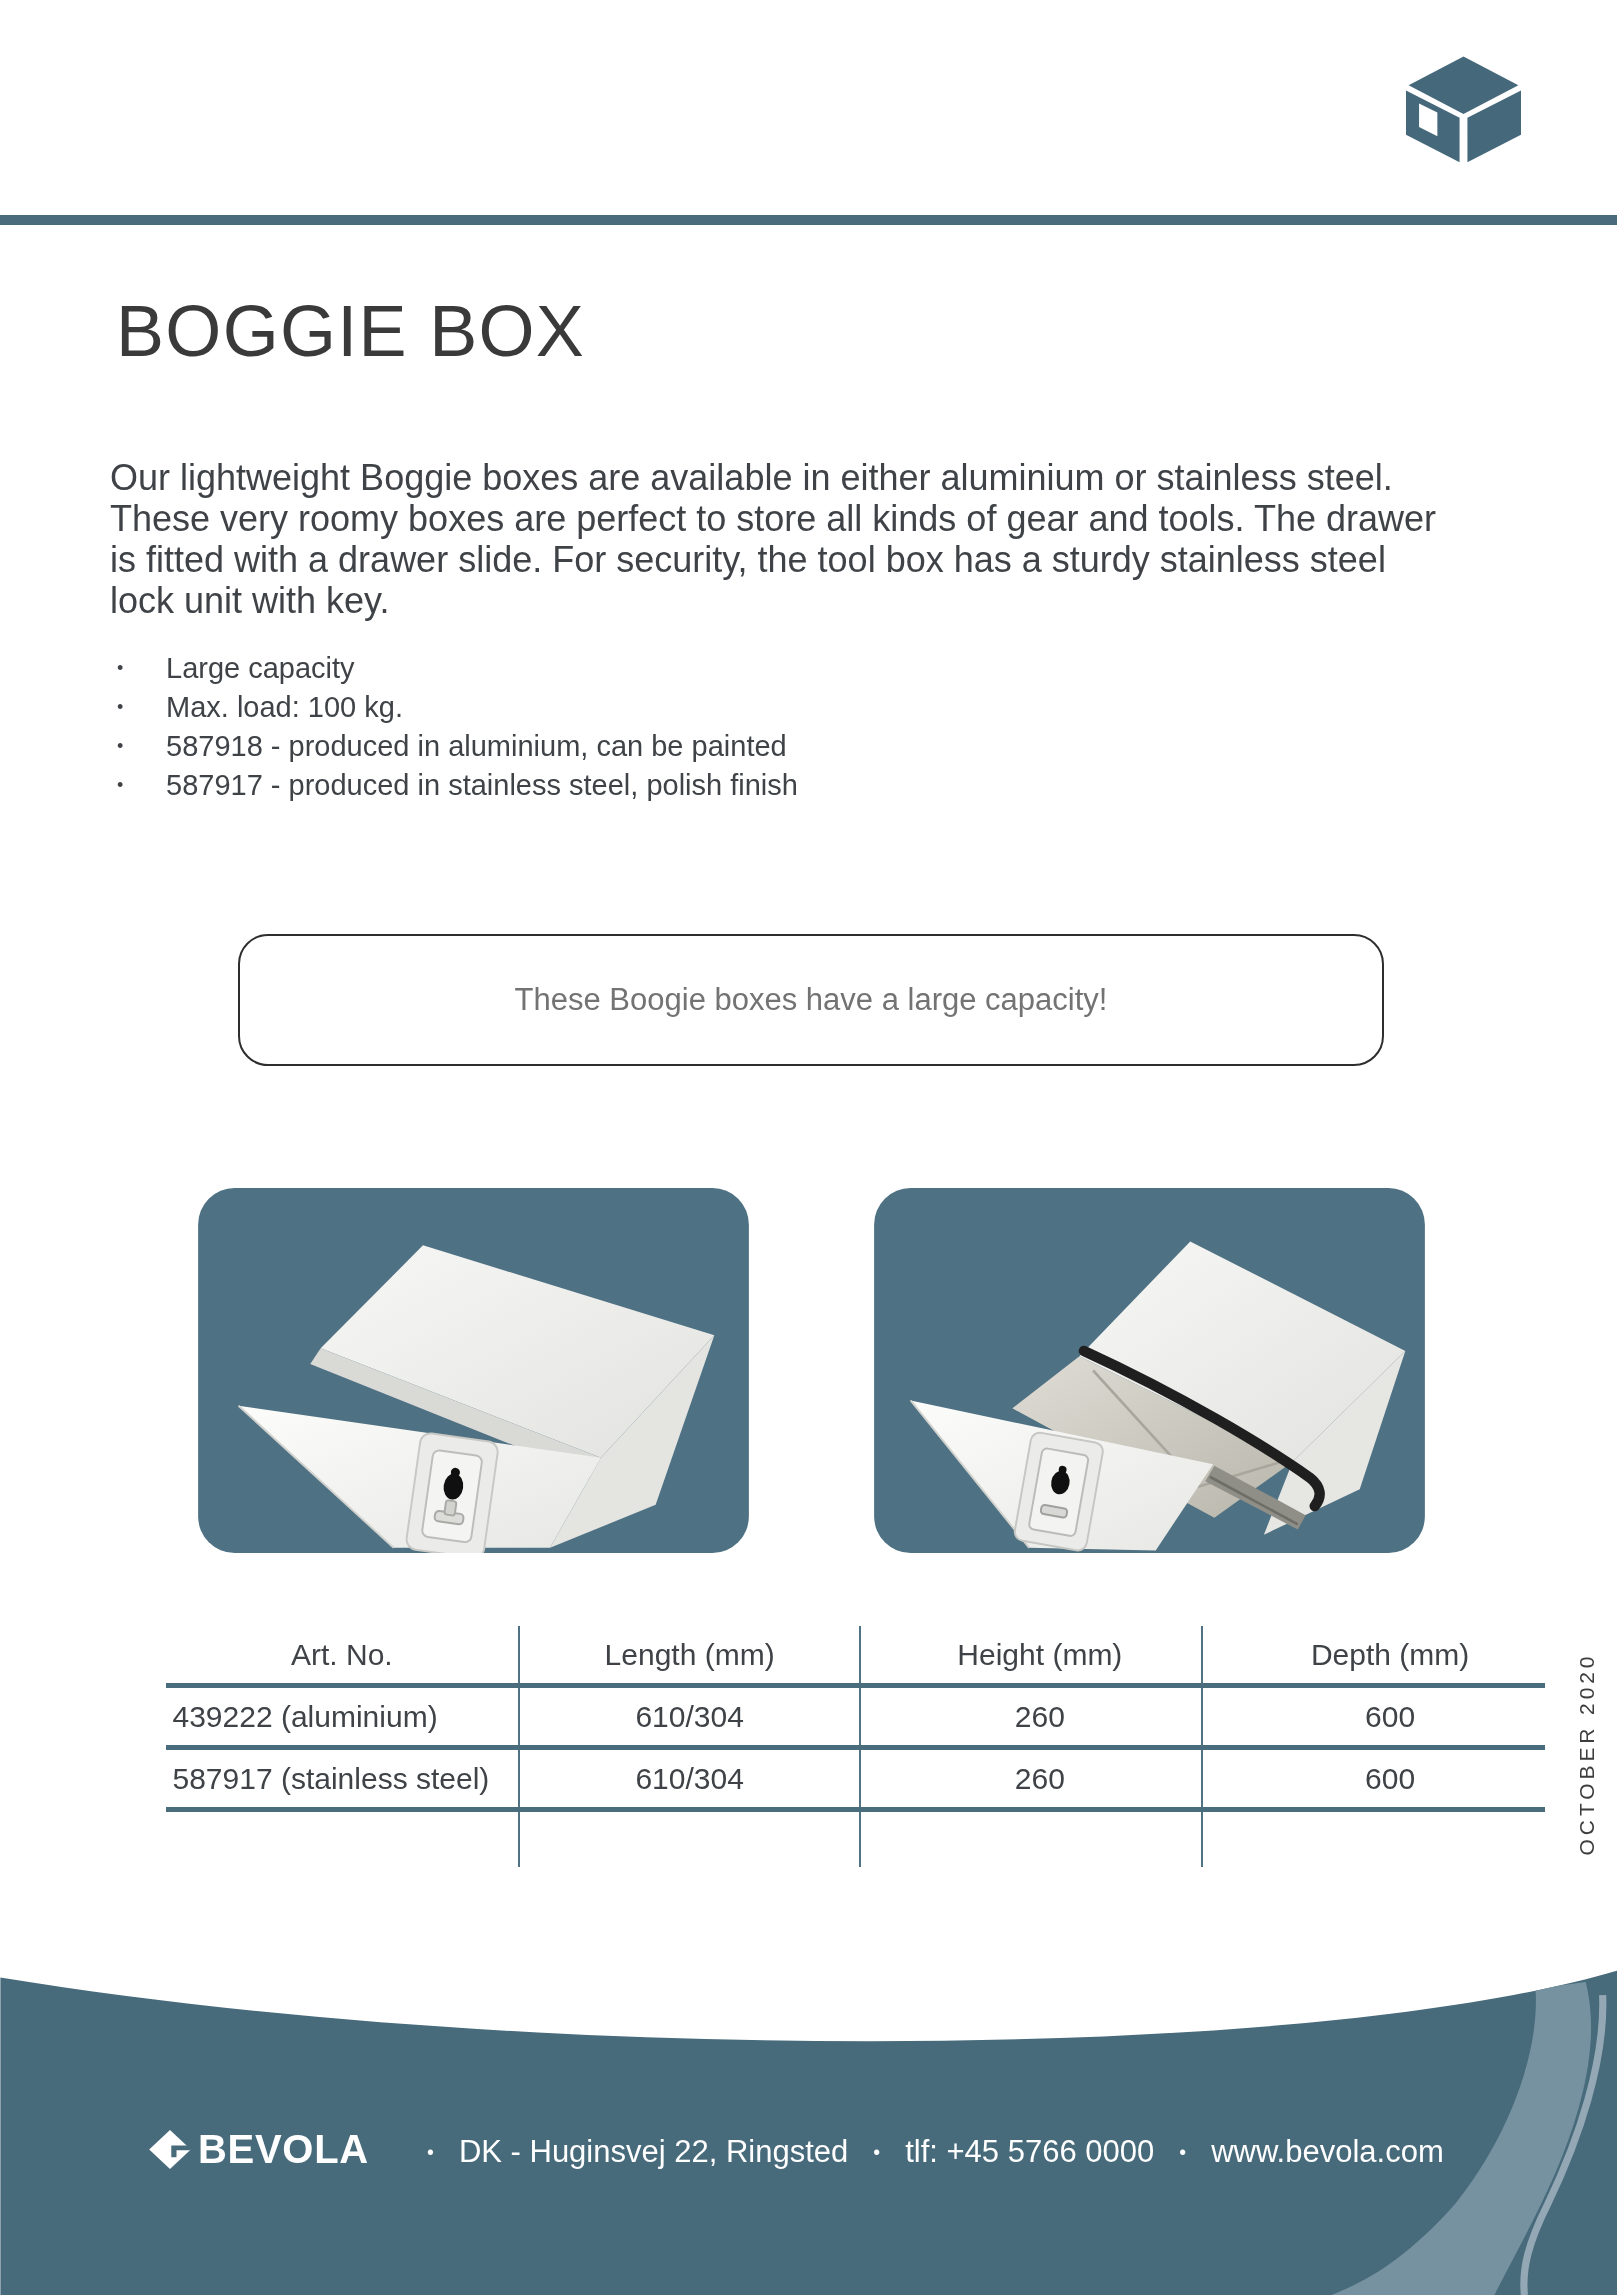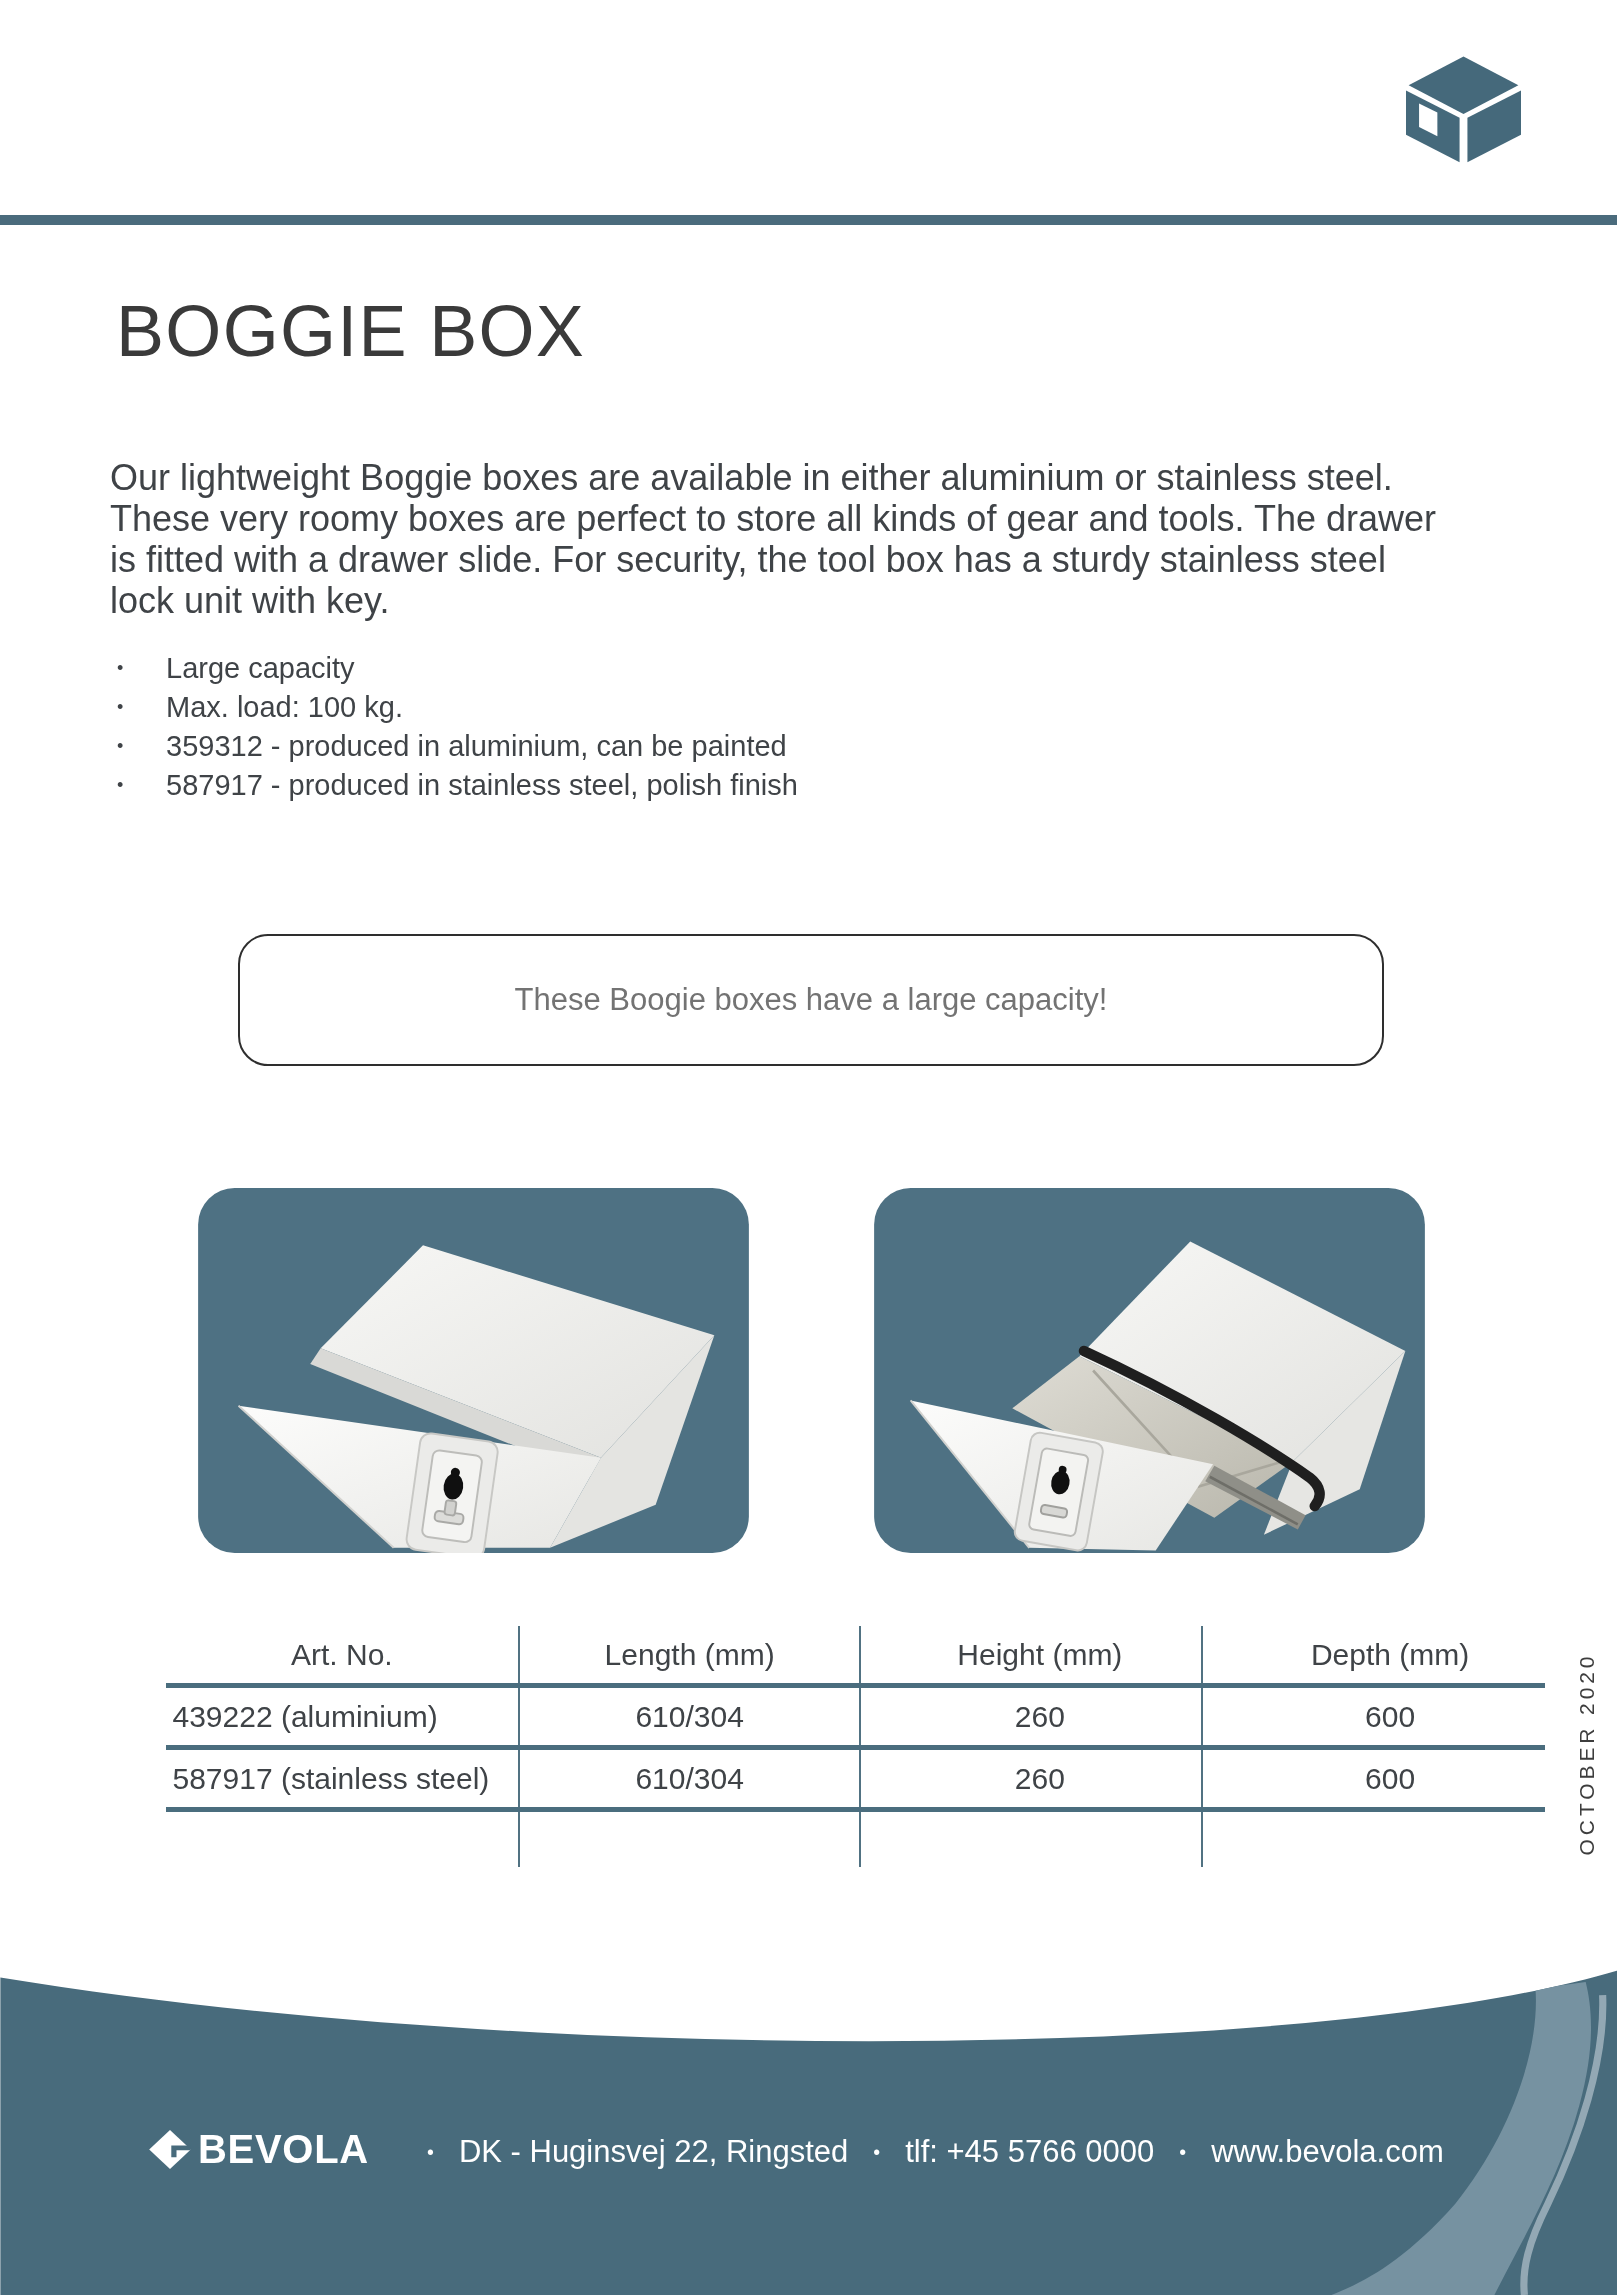--- a/index.html
+++ b/index.html
@@ -74,21 +74,21 @@
   <li>
     <span class="dot">•</span>
     <span>Large capacity</span>
   </li>
   <li>
     <span class="dot">•</span>
     <span>Max. load: 100 kg.</span>
   </li>
   <li>
     <span class="dot">•</span>
-    <span>359312 - produced in aluminium, can be painted</span>
+    <span>587918 - produced in aluminium, can be painted</span>
   </li>
   <li>
     <span class="dot">•</span>
     <span>587917 - produced in stainless steel, polish finish</span>
   </li>
 </ul>
 
 <div class="callout">
   <span>These Boogie boxes have a large capacity!</span>
 </div>

